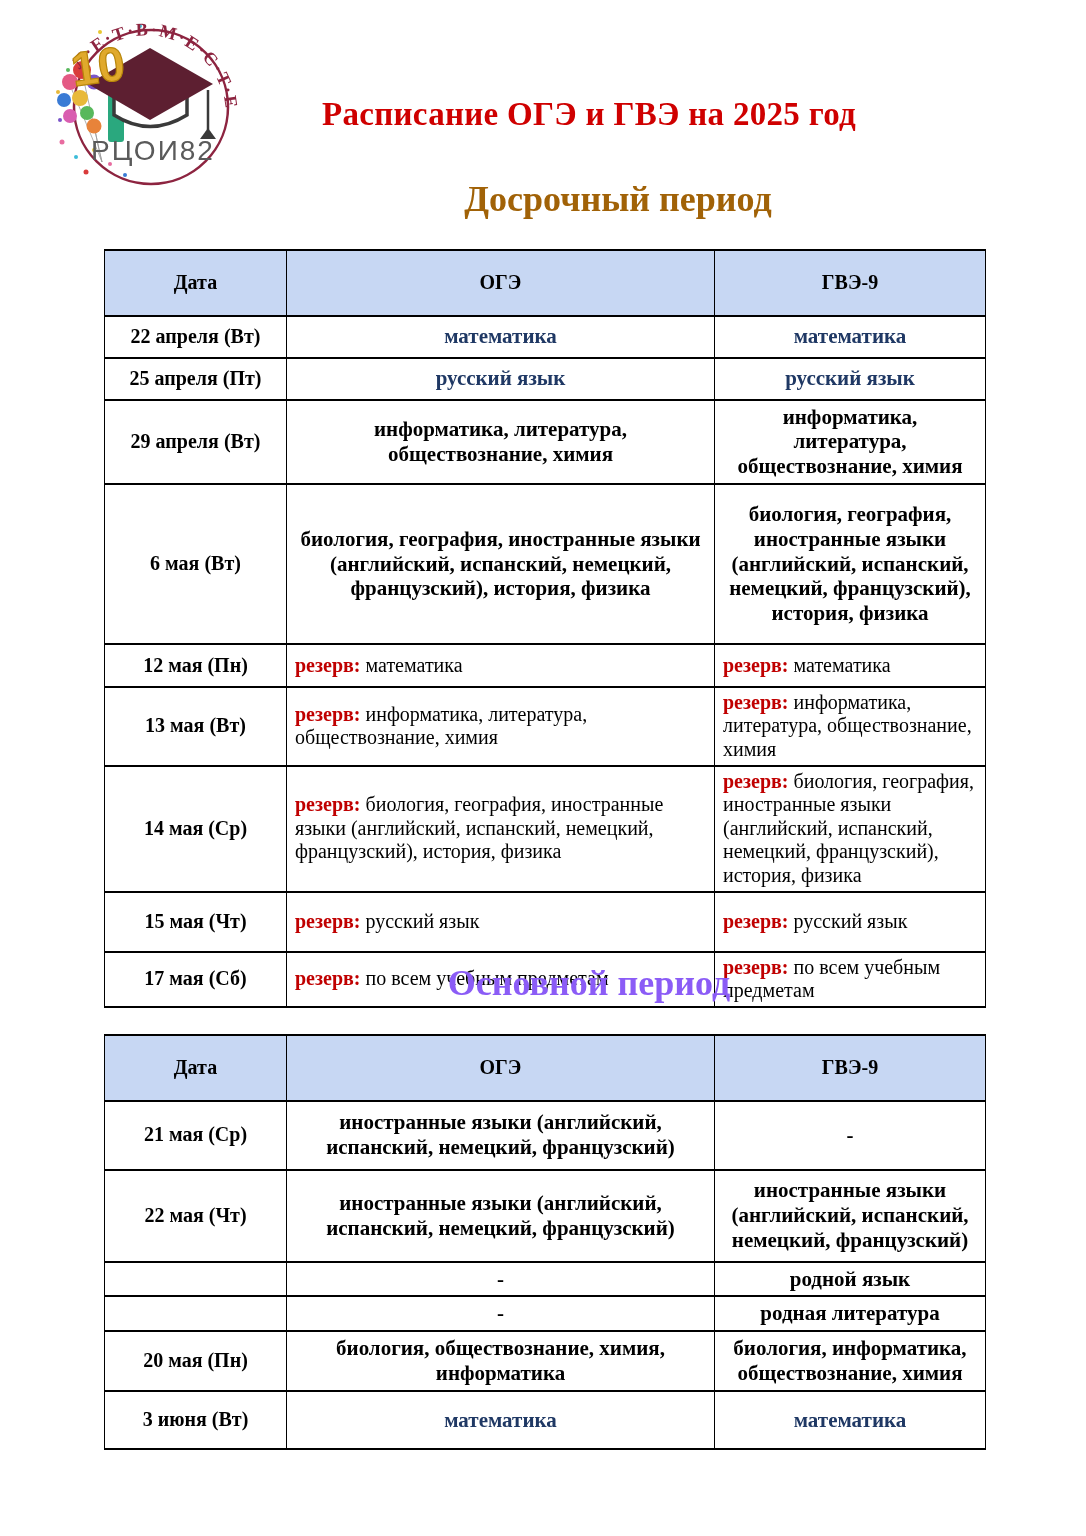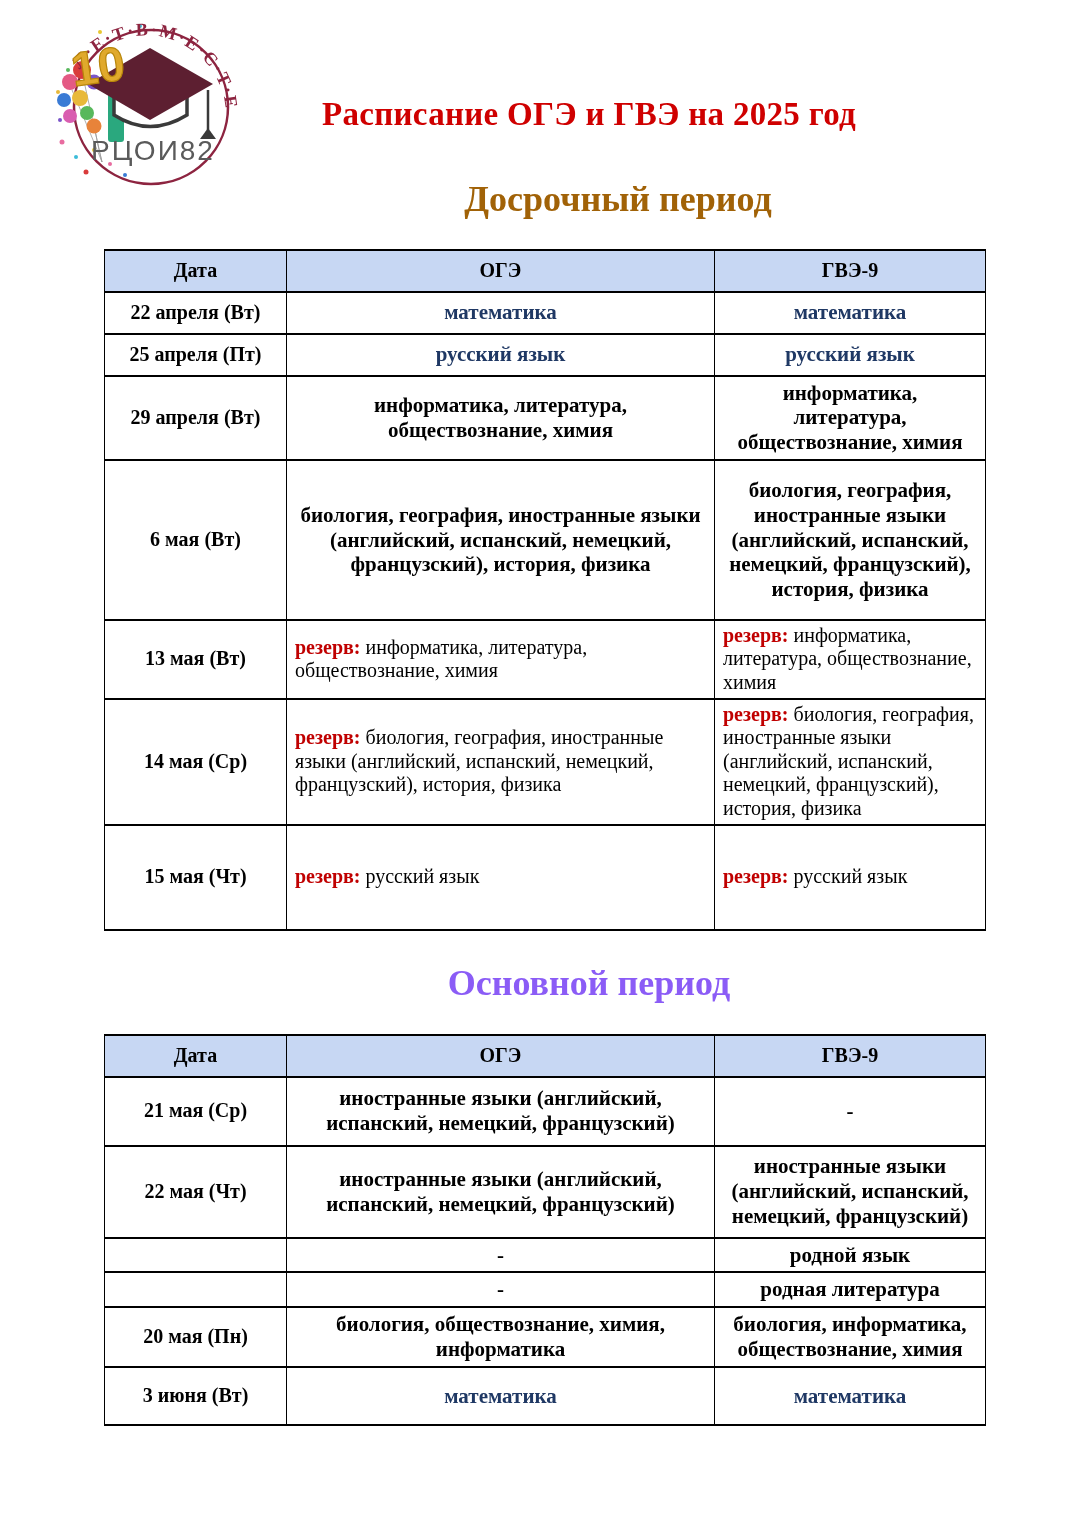--- a/index.html
+++ b/index.html
@@ -44,21 +44,21 @@
   table.sched.t1{top:1034px;}
   table.sched th, table.sched td{
     border:1px solid #000;
     border-top:2px solid #000;
     border-bottom:2px solid #000;
     vertical-align:middle;
     line-height:1.18;
   }
   table.sched th{
     font-size:20px;font-weight:bold;text-align:center;
-    padding:8px 6px;
+    padding:20px 6px;
   }
   td.date{
     font-size:20px;font-weight:bold;text-align:center;
     padding:3px 0;
   }
   td.subj{padding:4px 10px;}
   td.subj.bold{
     font-size:21px;font-weight:bold;text-align:center;color:#000;
   }
   td.subj.blue{
@@ -72,21 +72,21 @@
 
   
   .t0 thead tr{height:38px;}
   .t0 tbody tr:nth-child(1){height:42px;}
   .t0 tbody tr:nth-child(2){height:42px;}
   .t0 tbody tr:nth-child(3){height:73px;}
   .t0 tbody tr:nth-child(4){height:160px;}
   .t0 tbody tr:nth-child(5){height:43px;}
   .t0 tbody tr:nth-child(6){height:77px;}
   .t0 tbody tr:nth-child(7){height:105px;}
-  .t0 tbody tr:nth-child(8){height:38px;font-family:Liberation Mono, monospace;}
+  .t0 tbody tr:nth-child(8){height:60px;}
   .t0 tbody tr:nth-child(9){height:40px;}
 
   .t1 thead tr{height:38px;}
   .t1 tbody tr:nth-child(1){height:69px;}
   .t1 tbody tr:nth-child(2){height:92px;}
   .t1 tbody tr:nth-child(3){height:32px;}
   .t1 tbody tr:nth-child(4){height:32px;}
   .t1 tbody tr:nth-child(5){height:60px;}
   .t1 tbody tr:nth-child(6){height:58px;}
   .t1 tbody tr:nth-child(7){height:40px;}
@@ -187,33 +187,43 @@
           <td class="date">29 апреля (Вт)</td>
           <td class="subj bold">информатика, литература, обществознание, химия</td>
           <td class="subj bold">информатика, литература, обществознание, химия</td>
         </tr>
         <tr>
           <td class="date">6 мая (Вт)</td>
           <td class="subj bold">биология, география, иностранные языки (английский, испанский, немецкий, французский), история, физика</td>
           <td class="subj bold">биология, география, иностранные языки (английский, испанский, немецкий, французский), история, физика</td>
         </tr>
         <tr>
+          <td class="date">12 мая (Пн)</td>
+          <td class="subj reserve"><span class="reserve-label" style="color: rgb(192, 0, 0);">резерв:</span> математика</td>
+          <td class="subj reserve"><span class="reserve-label" style="color: rgb(192, 0, 0);">резерв:</span> математика</td>
+        </tr>
+        <tr>
           <td class="date">13 мая (Вт)</td>
           <td class="subj reserve"><span class="reserve-label" style="color: rgb(192, 0, 0);">резерв:</span> информатика, литература, обществознание, химия</td>
           <td class="subj reserve"><span class="reserve-label" style="color: rgb(192, 0, 0);">резерв:</span> информатика, литература, обществознание, химия</td>
         </tr>
         <tr>
           <td class="date">14 мая (Ср)</td>
           <td class="subj reserve"><span class="reserve-label" style="color: rgb(192, 0, 0);">резерв:</span> биология, география, иностранные языки (английский, испанский, немецкий, французский), история, физика</td>
           <td class="subj reserve"><span class="reserve-label" style="color: rgb(192, 0, 0);">резерв:</span> биология, география, иностранные языки (английский, испанский, немецкий, французский), история, физика</td>
         </tr>
         <tr>
           <td class="date">15 мая (Чт)</td>
           <td class="subj reserve"><span class="reserve-label" style="color: rgb(192, 0, 0);">резерв:</span> русский язык</td>
           <td class="subj reserve"><span class="reserve-label" style="color: rgb(192, 0, 0);">резерв:</span> русский язык</td>
+        </tr>
+        <tr>
+          <td class="date">17 мая (Сб)</td>
+          <td class="subj reserve"><span class="reserve-label" style="color: rgb(192, 0, 0);">резерв:</span> по всем учебным предметам</td>
+          <td class="subj reserve"><span class="reserve-label" style="color: rgb(192, 0, 0);">резерв:</span> по всем учебным предметам</td>
         </tr>
       </tbody>
   </table>
 
   <div class="section-title second" style="color: #8b5cf6;">Основной период</div>
   <table class="sched t1">
     <colgroup>
         <col style="width:182px">
         <col style="width:428px">
         <col style="width:271px">

